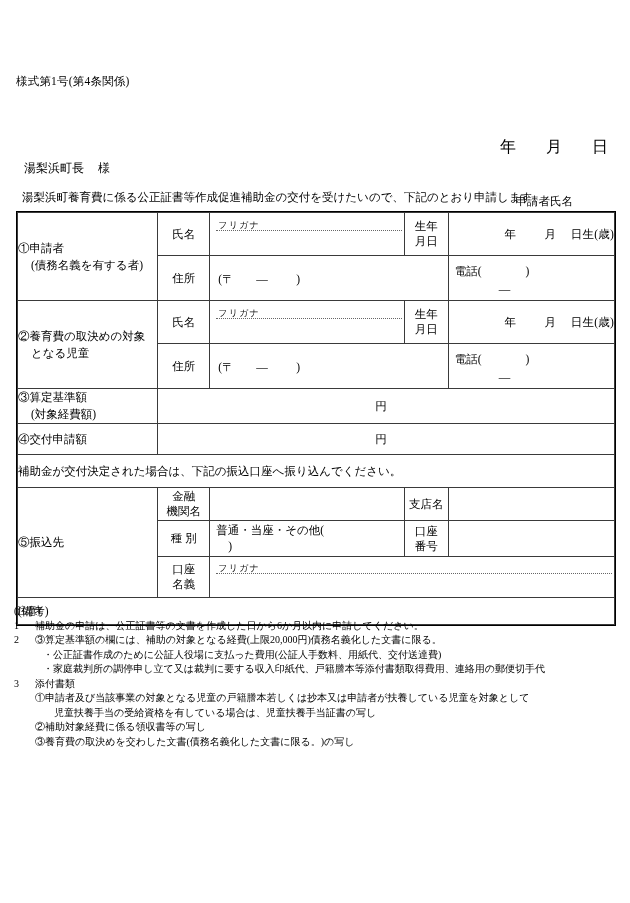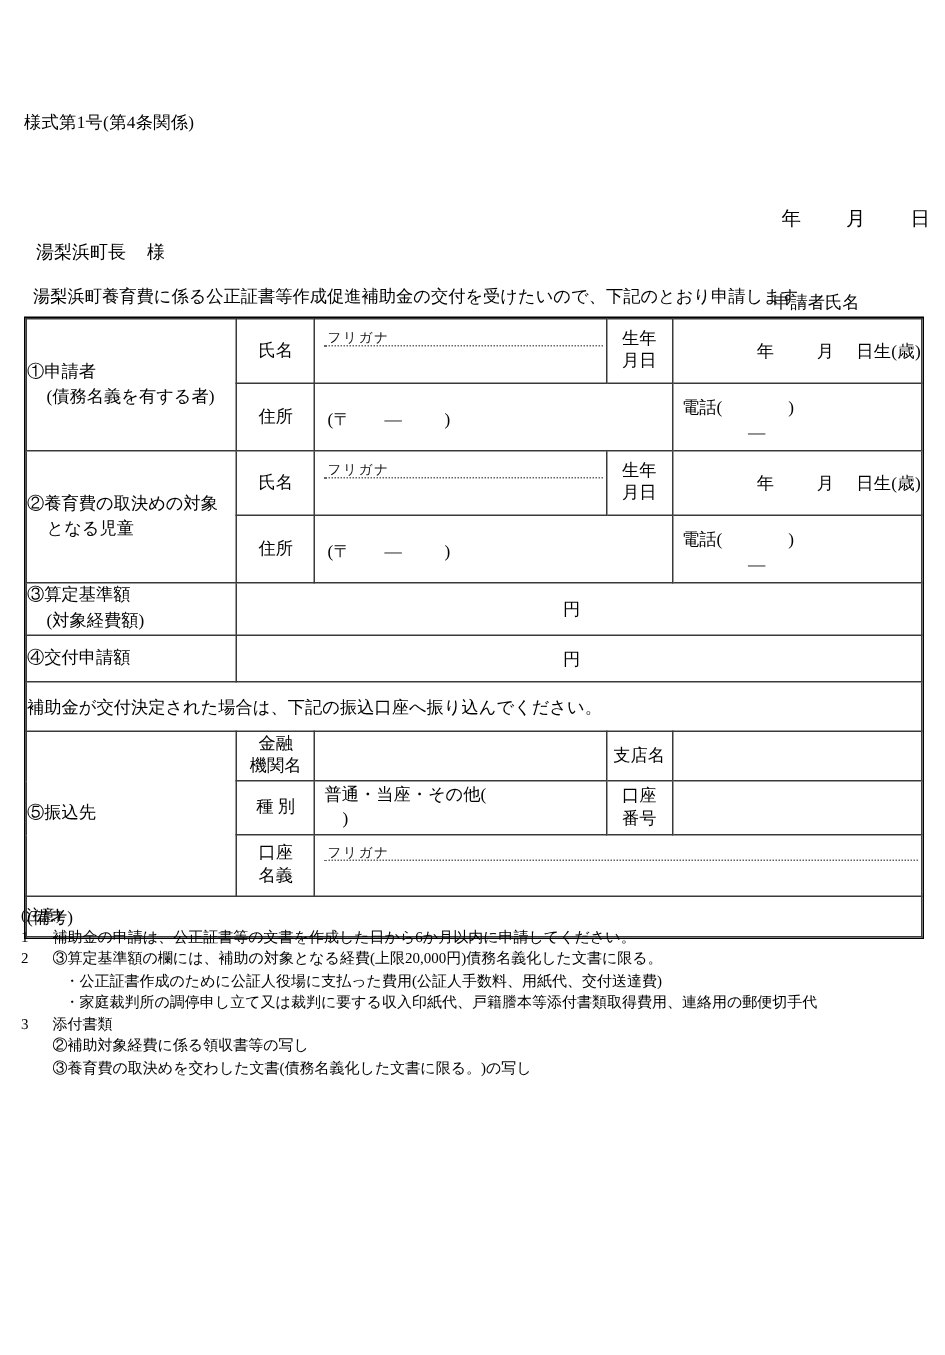--- a/index.html
+++ b/index.html
@@ -36,25 +36,25 @@
     left: 0;
     top: 112px;
     width: 630px;
     text-align: center;
     font-size: 12px;
     letter-spacing: 0.1px;
     white-space: nowrap;
   }
   .date-line {
     position: absolute;
-    left: 16px;
+    left: 4px;
     top: 137px;
     width: 612px;
     text-align: right;
-    font-size: 13px;
+    font-size: 16px;
     white-space: nowrap;
   }
   .date-line span { display: inline-block; }
   .date-y { margin-right: 30px; }
   .date-m { margin-right: 30px; }
   .date-d { margin-right: 8px; }
 
   .addressee {
     position: absolute;
     left: 24px;
@@ -401,17 +401,19 @@
       <span class="nnum">2</span>
       <span class="ntext">③算定基準額の欄には、補助の対象となる経費(上限20,000円)債務名義化した文書に限る。</span>
     </div>
     <div class="sub-ind2">・公正証書作成のために公証人役場に支払った費用(公証人手数料、用紙代、交付送達費)</div>
     <div class="sub-ind2">・家庭裁判所の調停申し立て又は裁判に要する収入印紙代、戸籍謄本等添付書類取得費用、連絡用の郵便切手代</div>
 
     <div class="nrow">
       <span class="nnum">3</span>
       <span class="ntext">添付書類</span>
     </div>
+    <div class="sub-ind">①申請者及び当該事業の対象となる児童の戸籍謄本若しくは抄本又は申請者が扶養している児童を対象として</div>
+    <div class="sub-ind3">児童扶養手当の受給資格を有している場合は、児童扶養手当証書の写し</div>
     <div class="sub-ind">②補助対象経費に係る領収書等の写し</div>
     <div class="sub-ind">③養育費の取決めを交わした文書(債務名義化した文書に限る。)の写し</div>
   </div>
 
 </div>
 
 </body></html>

